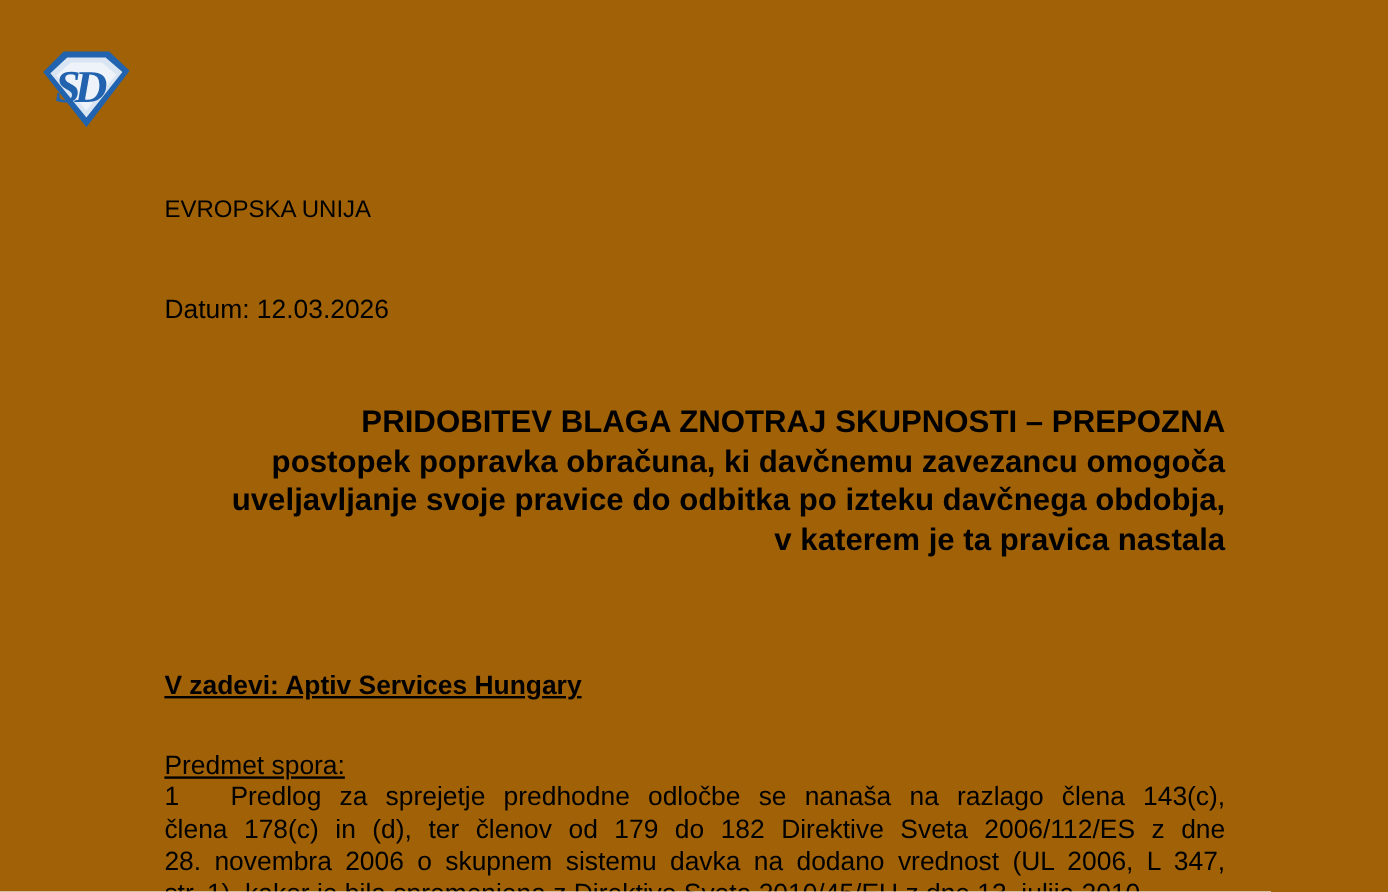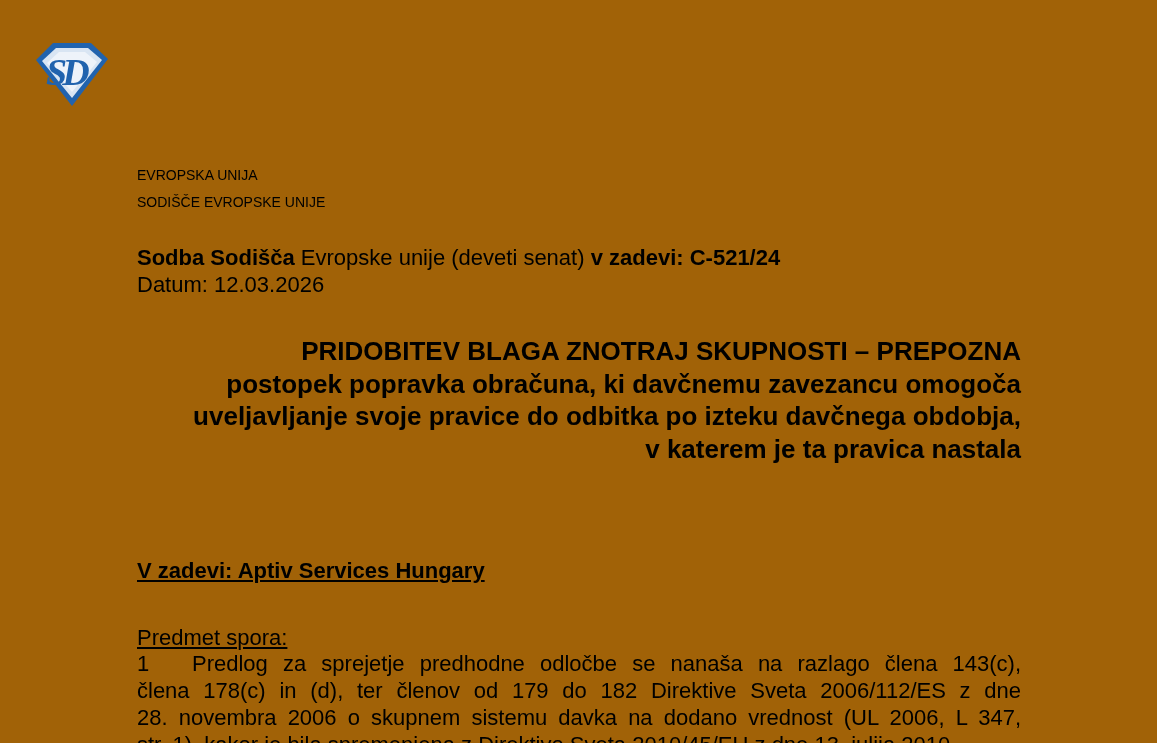--- a/index.html
+++ b/index.html
@@ -6,21 +6,21 @@
   html, body { width: 1157px; height: 743px; overflow: hidden; background: #ffffff; }
   body { font-family: "Liberation Sans", sans-serif; color: #000; }
 
   .page { position: relative; width: 1157px; height: 743px; background: #a16207; overflow: hidden; }
 
   .logo { position: absolute; left: 33px; top: 36px; width: 78px; height: 72px; }
 
   .content { position: absolute; left: 137px; top: 0; width: 884px; }
 
   .header-block { position: absolute; top: 162px; left: 0; width: 884px;
-                  font-size: 14px; line-height: 27px; }
+                  font-size: 20px; line-height: 27px; }
 
   .meta-block { position: absolute; top: 244px; left: 0; width: 884px;
                 font-size: 22px; line-height: 27px; }
   .b { font-weight: bold; }
 
   .title-block { position: absolute; top: 335px; left: 0; width: 884px;
                  font-size: 26px; line-height: 32.5px; font-weight: bold;
                  text-align: right; }
 
   .case-name { position: absolute; top: 557px; left: 0; width: 884px;
@@ -47,25 +47,23 @@
     <polygon points="3,24 20,7 58,7 75,23 39,70" fill="#2163ae"></polygon>
     <polygon points="9,25 23,12 55,12 69,24 39,62" fill="#d9e5f3"></polygon>
     <polygon points="14,27 26,16 52,16 64,26 39,56" fill="#ffffff" opacity="0.55"></polygon>
     <text x="13" y="49" font-size="38" font-style="italic" font-weight="bold" fill="#2163ae" letter-spacing="-5" font-family="Liberation Serif, serif">SD</text>
   </svg>
 
   <div class="content">
 
     <div class="header-block">
       <div>EVROPSKA UNIJA</div>
-      <div>SODIŠČE EVROPSKE UNIJE</div>
     </div>
 
     <div class="meta-block">
-      <div><span class="b">Sodba Sodišča</span><span> Evropske unije (deveti senat) </span><span class="b">v zadevi: C-521/24</span></div>
       <div>Datum: 12.03.2026</div>
     </div>
 
     <div class="title-block">
       <div>PRIDOBITEV BLAGA ZNOTRAJ SKUPNOSTI – PREPOZNA</div>
       <div>postopek popravka obračuna, ki davčnemu zavezancu omogoča</div>
       <div>uveljavljanje svoje pravice do odbitka po izteku davčnega obdobja,</div>
       <div>v katerem je ta pravica nastala</div>
     </div>
 

